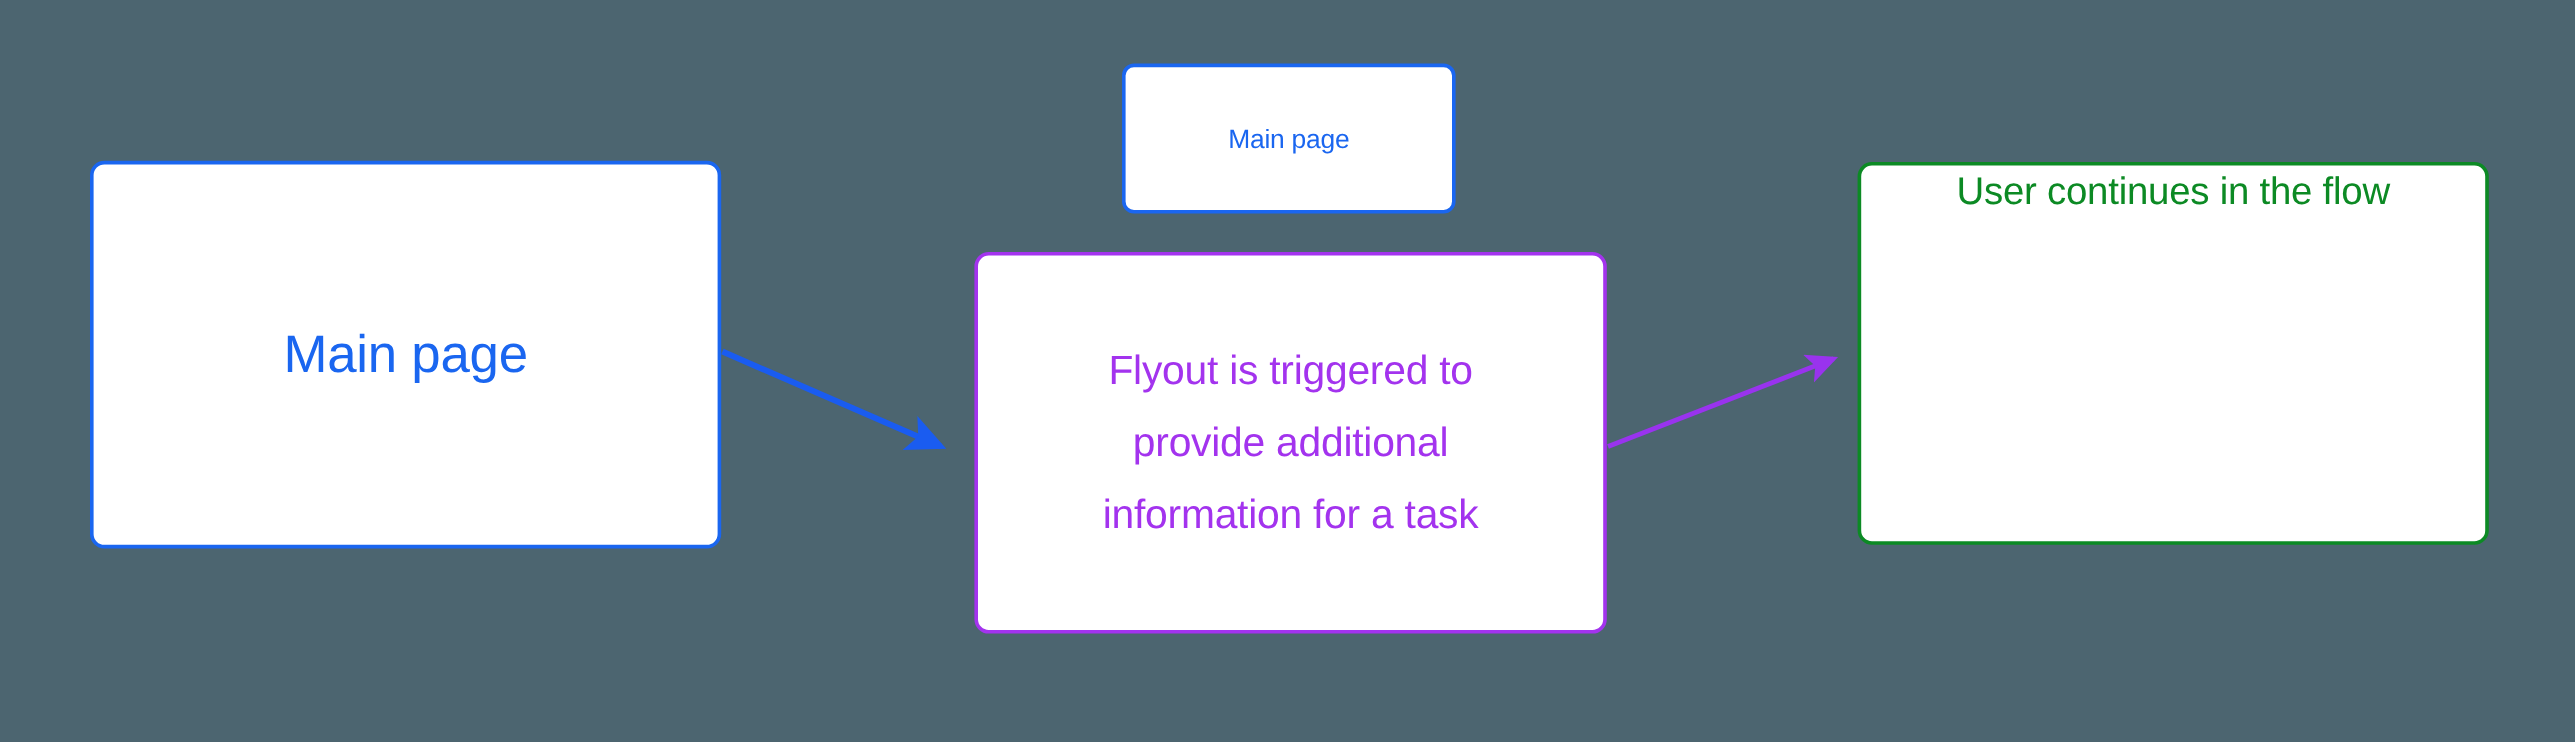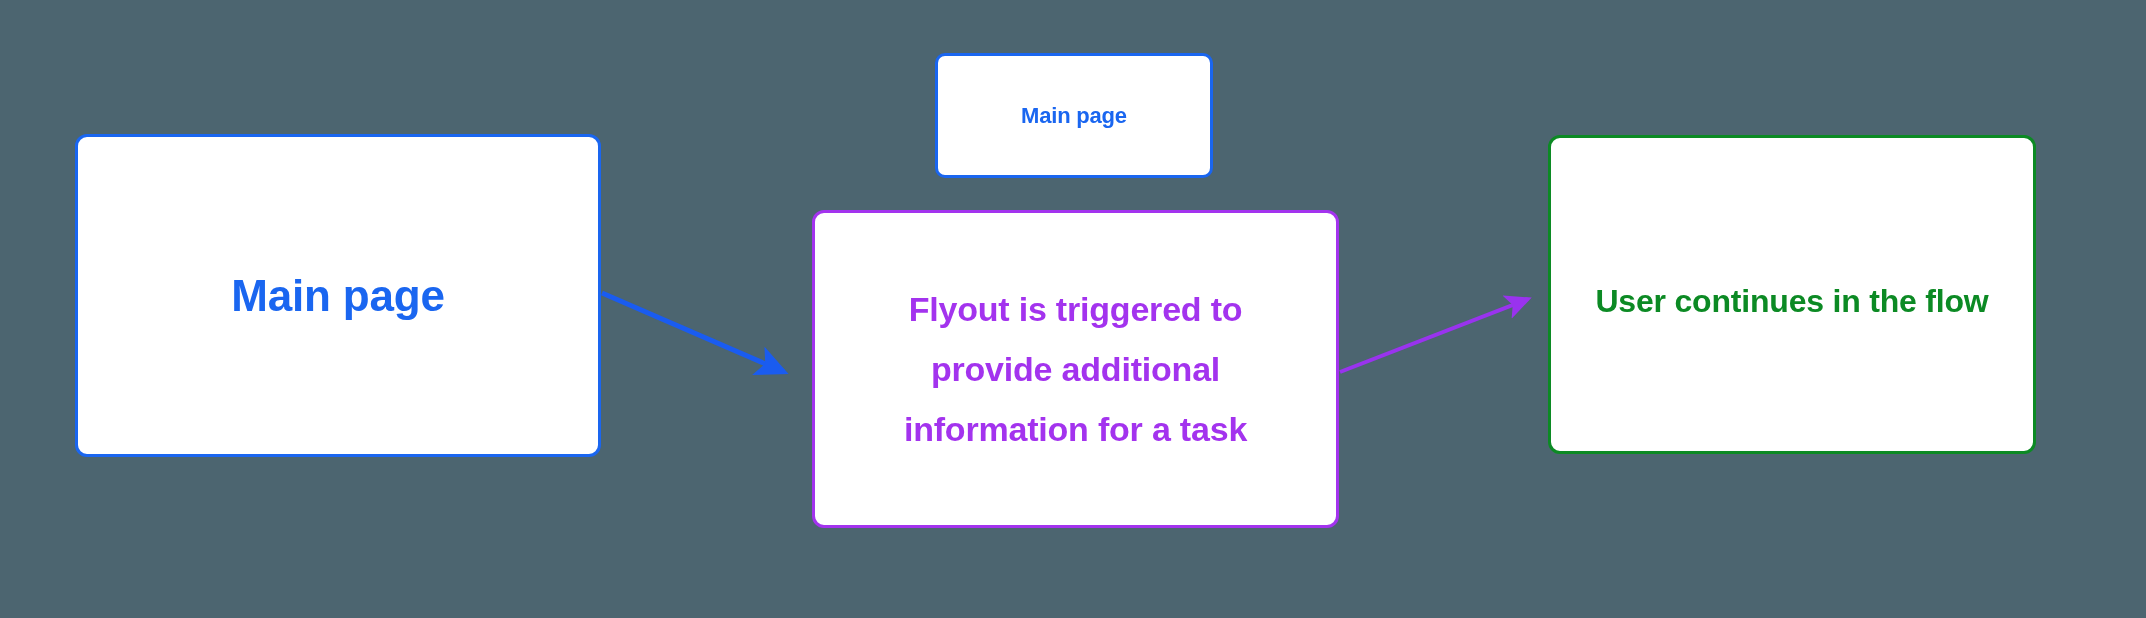--- a/index.html
+++ b/index.html
@@ -22,21 +22,21 @@
     border-style: solid;
     border-width: 3px;
     border-radius: 12px;
     box-sizing: border-box;
     display: flex;
     align-items: center;
     justify-content: center;
     text-align: center;
   }
   .node-label {
-    font-weight: bold;
+    font-weight: normal;
     line-height: 1.35;
     letter-spacing: -0.2px;
     white-space: pre-line;
   }
 
   
   #node-main-page-large {
     left: 75px;
     top: 134px;
     width: 526px;
@@ -74,25 +74,24 @@
     color: #a333ee;
     font-size: 34px;
     line-height: 60px;
     max-width: 400px;
   }
 
   
   #node-user-continues {
     left: 1548px;
     top: 135px;
-    width: 488px;
+    width: 526px;
     height: 319px;
     border-color: #0c8a24;
     align-items: flex-start;
-    padding-top: 142px;
   }
   #node-user-continues .node-label {
     color: #0c8a24;
     font-size: 32px;
   }
 
   
   #connectors {
     position: absolute;
     left: 0;

